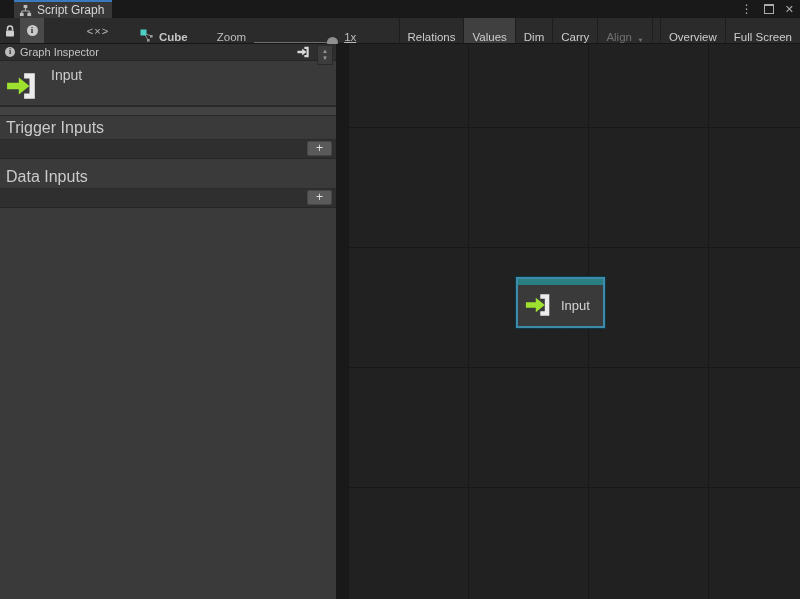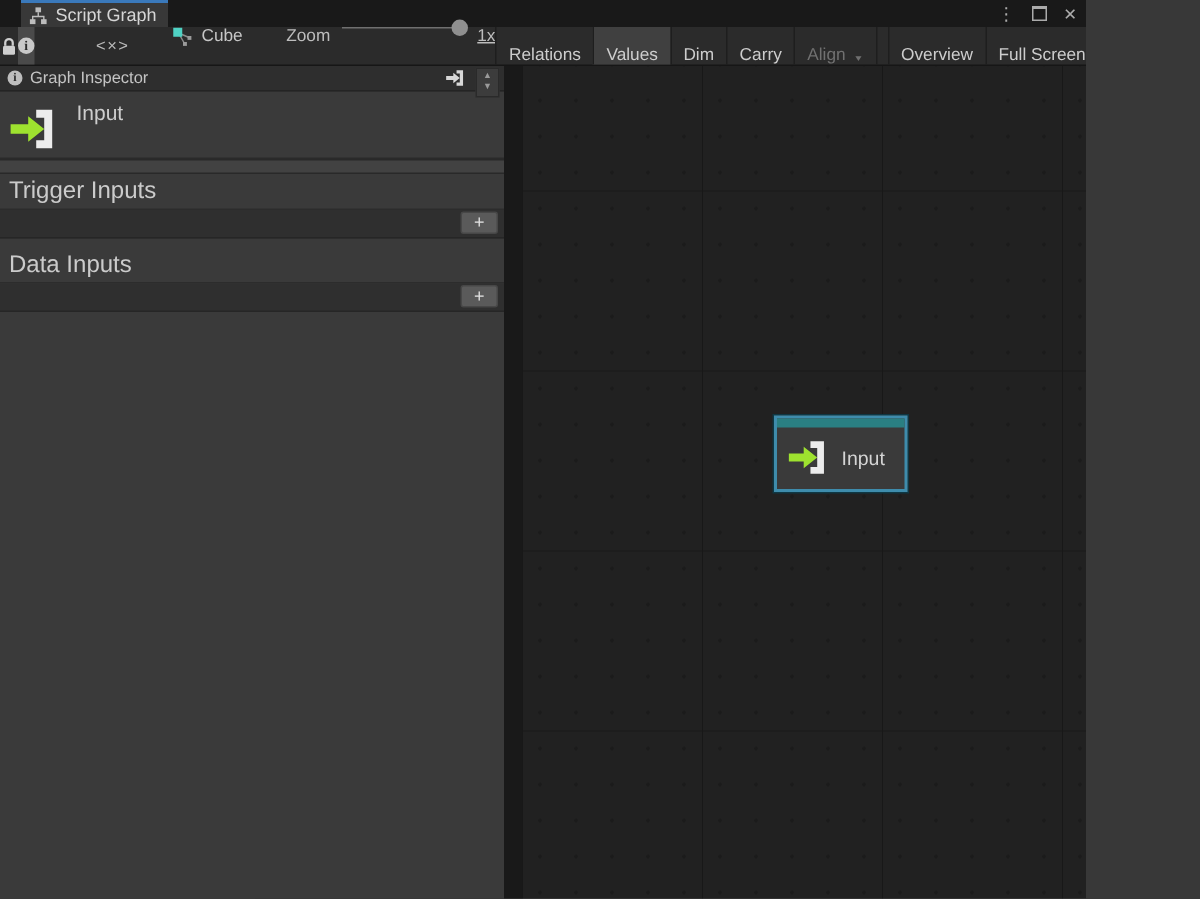--- a/index.html
+++ b/index.html
@@ -1,19 +1,19 @@
 <!DOCTYPE html>
 <html><head>
 <meta charset="utf-8">
 <style>
   html,body{margin:0;padding:0;}
   body{width:800px;height:599px;overflow:hidden;background:#383838;
        font-family:"Liberation Sans","DejaVu Sans",sans-serif;
        -webkit-font-smoothing:antialiased;}
-  .app{width:724px;height:599px;display:flex;flex-direction:column;}
+  .app{width:800px;height:599px;display:flex;flex-direction:column;}
 
   
   .tabbar{height:18px;background:#191919;display:flex;align-items:stretch;position:relative;flex:none;}
   .tab{margin-left:14px;width:98px;background:#383838;border-top:2px solid #3a79bb;
        display:flex;align-items:center;gap:5px;padding-left:5px;box-sizing:border-box;
        color:#d6d6d6;font-size:12px;white-space:nowrap;}
   .win-controls{position:absolute;right:6px;top:0;height:18px;display:flex;align-items:center;gap:11px;color:#ababab;}
   .kebab{font-size:12px;line-height:12px;}
   .maxbox{width:8px;height:7px;border:1px solid #ababab;border-top-width:2px;display:inline-block;}
   .closex{font-size:11px;}
@@ -21,22 +21,22 @@
   
   .toolbar{height:26px;background:#2b2b2b;border-bottom:1px solid #161616;box-sizing:border-box;
            display:flex;align-items:stretch;font-size:11.5px;color:#c6c6c6;flex:none;}
   .tool{display:flex;align-items:center;justify-content:center;}
   .lock-btn{width:20px;}
   .info-btn{width:24px;background:#4a4a4a;}
   .info-circle{width:11px;height:11px;border-radius:50%;background:#c9c9c9;color:#2b2b2b;
                font-size:9px;font-weight:bold;line-height:11px;text-align:center;
                font-family:"Liberation Serif",serif;}
   .code-btn{margin-left:41px;width:26px;color:#b9b9b9;letter-spacing:1px;font-size:11px;}
-  .graph-crumb{margin-left:29px;display:flex;align-items:flex-start;gap:5px;}
-  .zoom-wrap{margin-left:29px;display:flex;align-items:flex-start;}
+  .graph-crumb{margin-left:29px;display:flex;align-items:flex-end;gap:5px;font-weight:bold;}
+  .zoom-wrap{margin-left:29px;display:flex;align-items:flex-end;}
   .zoom-label{color:#bdbdbd;}
   .slider-track{width:80px;height:1px;background:#6f6f6f;position:relative;margin-left:8px;}
   .slider-handle{position:absolute;right:-4px;top:-5px;width:11px;height:11px;border-radius:50%;background:#8f8f8f;}
   .zoom-value{margin-left:10px;color:#bdbdbd;text-decoration:underline;}
   .tb-right{margin-left:auto;display:flex;align-items:stretch;}
   .tb-btn{padding:0 8px;display:flex;align-items:flex-end;border-left:1px solid #1e1e1e;
           color:#cdcdcd;white-space:nowrap;cursor:default;}
   .tb-btn.active{background:#404040;}
   .tb-btn.disabled{color:#707070;}
   .tb-btn .caret{font-size:7px;margin-left:5px;transform:scaleY(.8);}

